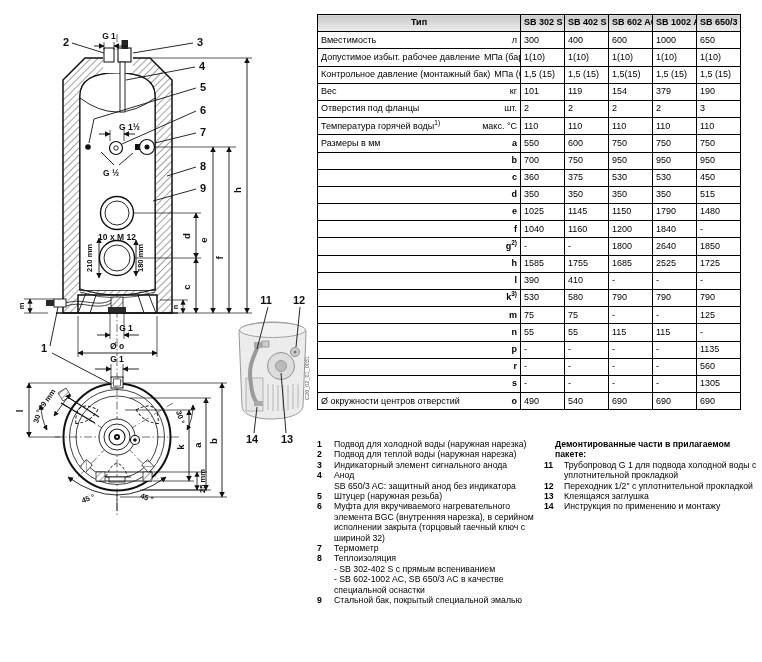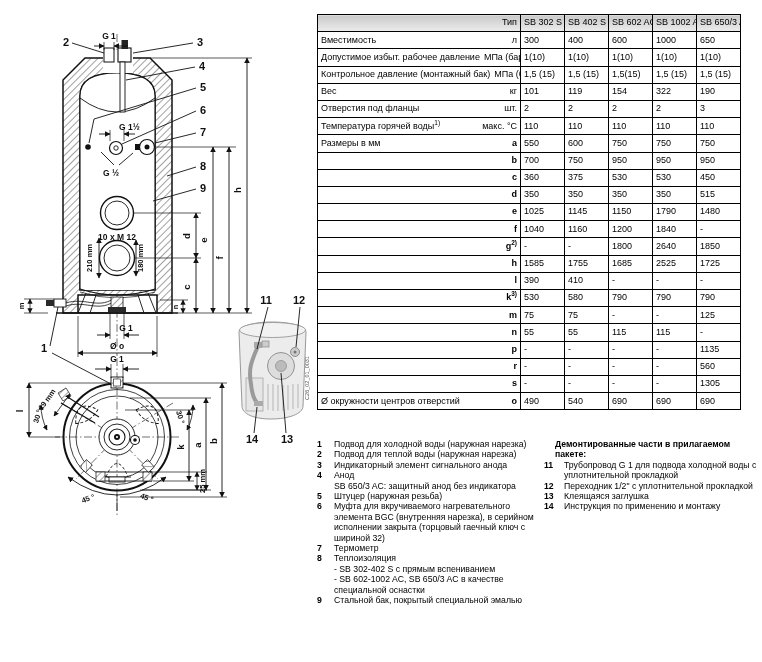--- a/index.html
+++ b/index.html
@@ -5,21 +5,21 @@
   html,body{margin:0;padding:0;background:#fff;}
   .page{position:relative;width:762px;height:662px;background:#fff;overflow:hidden;
         font-family:"Liberation Sans","DejaVu Sans",sans-serif;color:#000;}
 
   
   .tblwrap{position:absolute;left:317px;top:14px;width:424px;}
   table{border-collapse:collapse;width:100%;table-layout:fixed;}
   col.c0{width:203px;}
   th,td{border:1.3px solid #000;padding:0 3px;height:16.2px;font-size:9px;
         line-height:1.05;overflow:hidden;white-space:nowrap;vertical-align:middle;}
-  th{background:linear-gradient(180deg,#c9c9c9,#ececec);font-weight:normal;text-align:right;}
+  th{background:linear-gradient(180deg,#c9c9c9,#ececec);font-weight:bold;text-align:center;}
   td.val{text-align:left;}
   .fx{display:flex;justify-content:space-between;align-items:flex-start;}
   .fx .u{padding-left:4px;}
   .fx .dimb{font-weight:bold;}
   sup{font-size:6.5px;line-height:0;}
 
   
   .legend{position:absolute;left:317px;top:439px;width:445px;display:flex;gap:8px;
           font-size:8.7px;line-height:10.4px;}
   .lcol{width:219px;flex:none;}
@@ -306,21 +306,21 @@
           <tr>
             <td class="lbl">
               <div class="fx">
                 <span class="l">Вес</span>
                 <span class="u">кг</span>
               </div>
             </td>
             <td class="val">101</td>
             <td class="val">119</td>
             <td class="val">154</td>
-            <td class="val">322</td>
+            <td class="val">379</td>
             <td class="val">190</td>
           </tr>
           <tr>
             <td class="lbl">
               <div class="fx">
                 <span class="l">Отверстия под фланцы</span>
                 <span class="u">шт.</span>
               </div>
             </td>
             <td class="val">2</td>

